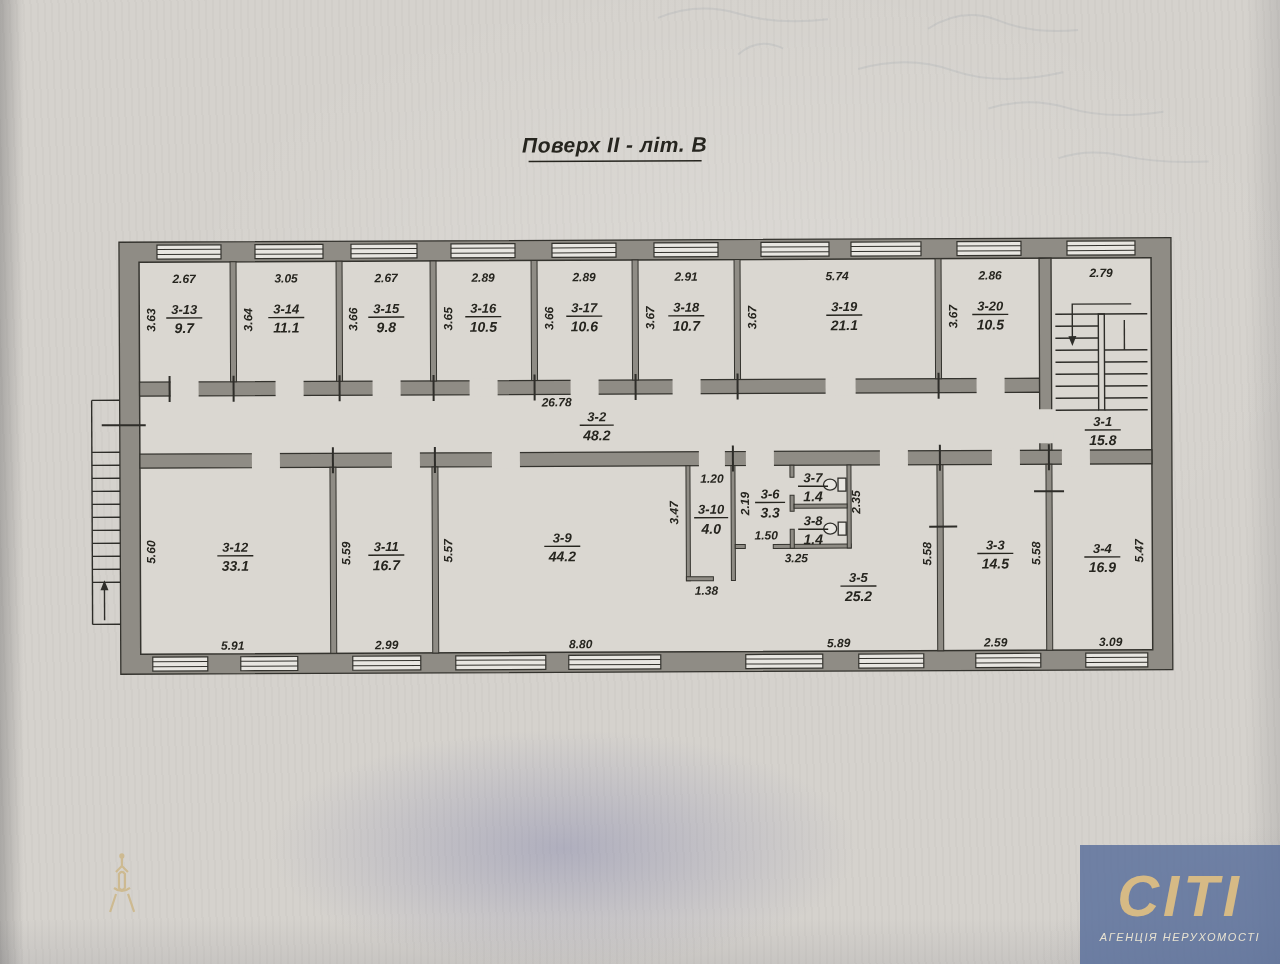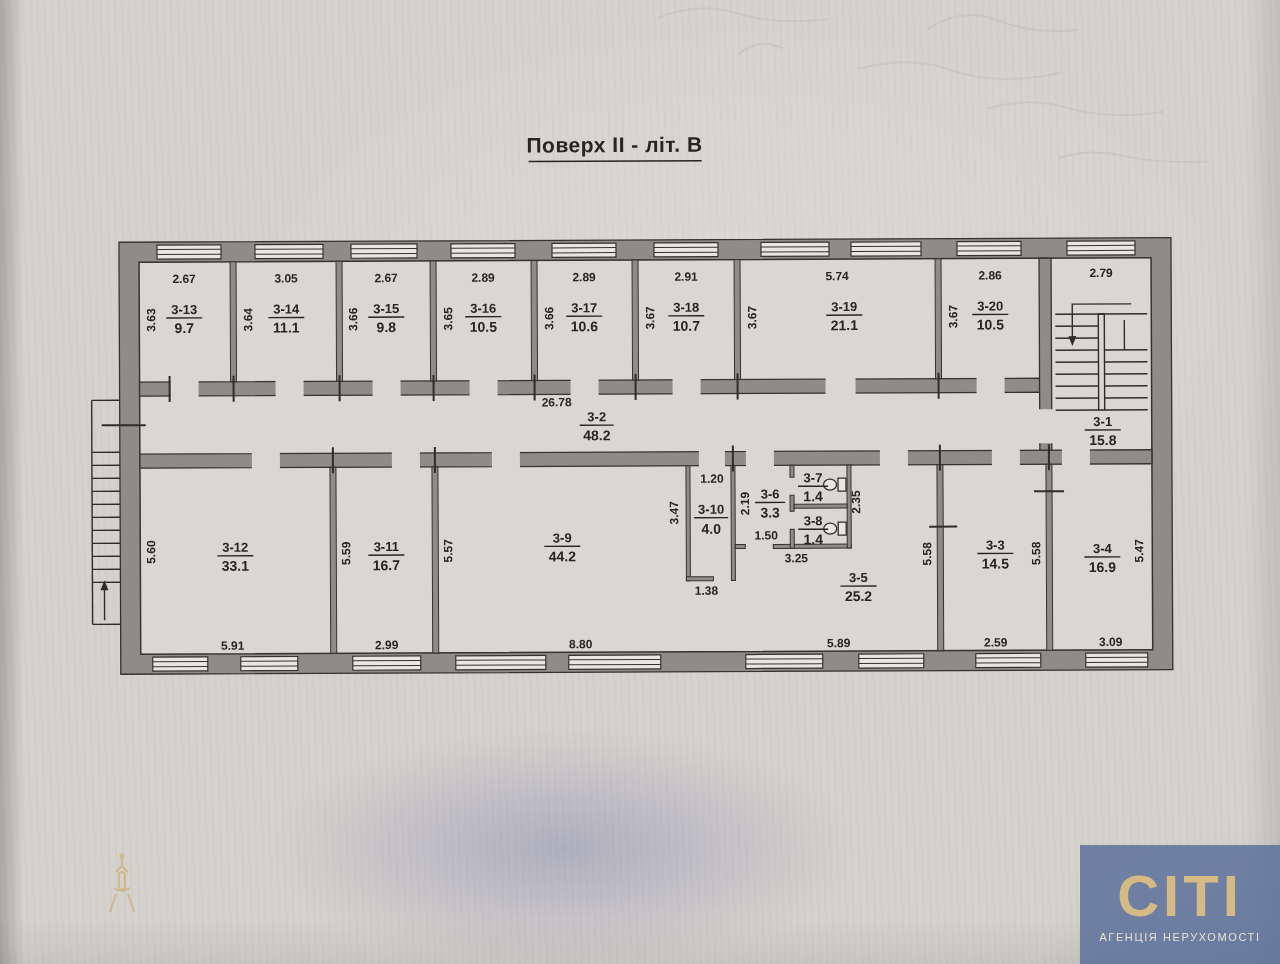--- a/index.html
+++ b/index.html
@@ -8,20 +8,21 @@
     position:relative;width:1280px;height:964px;
     background:
       radial-gradient(420px 170px at 44% 88%, rgba(96,100,158,0.32), transparent 70%),
       radial-gradient(900px 520px at 58% 32%, rgba(255,255,255,0.16), transparent 65%),
       radial-gradient(340px 220px at 100% 102%, rgba(110,110,118,0.22), transparent 72%),
       linear-gradient(90deg, rgba(70,70,72,0.30), rgba(70,70,72,0) 24px),
       linear-gradient(270deg, rgba(90,90,96,0.16), rgba(90,90,96,0) 34px),
       linear-gradient(0deg, rgba(100,100,112,0.12), transparent 46px),
       repeating-linear-gradient(88deg, rgba(0,0,0,0.02) 0 2px, transparent 2px 7px),
       #d5d2cd;
+    font-style: italic;
   }
   svg{position:absolute;left:0;top:0;transform:rotate(-0.25deg);}
   .wall{fill:#8f8c85;stroke:#34332e;stroke-width:1.3;}
   .wallthin{fill:#8f8c85;stroke:#34332e;stroke-width:1;}
   .floor{fill:#dad7d1;stroke:#34332e;stroke-width:1.5;}
   .gap{fill:#dad7d1;stroke:none;}
   .win{fill:#e8e6e1;stroke:#34332e;stroke-width:1.2;}
   .wline{stroke:#34332e;stroke-width:1;}
   .tick{stroke:#2e2d29;stroke-width:2;}
   .stair{stroke:#2e2d29;stroke-width:1.4;fill:none;}

